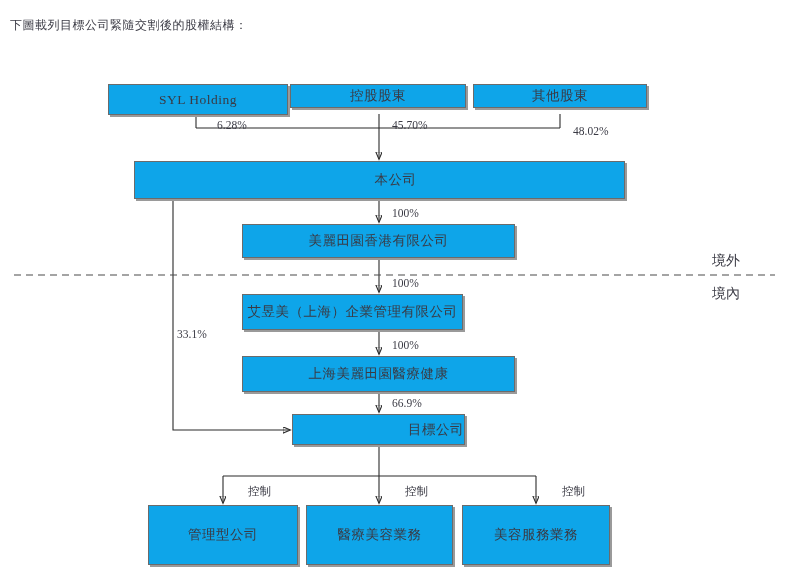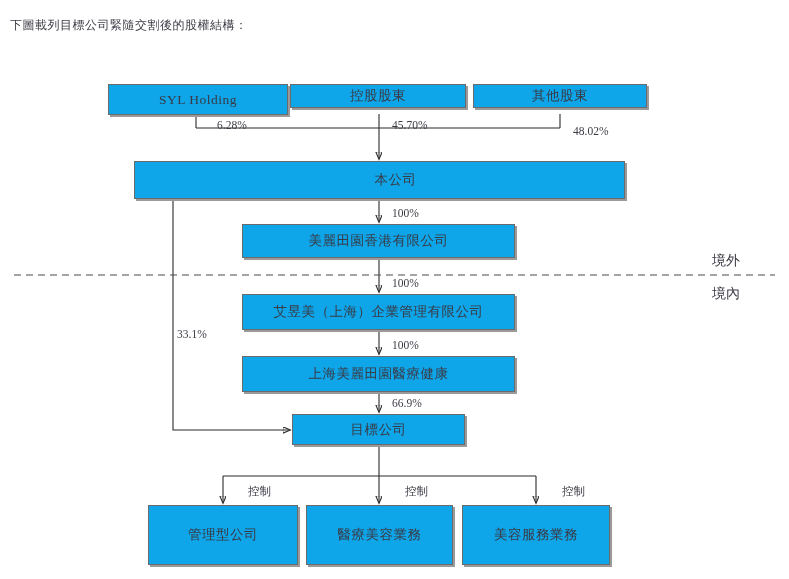--- a/index.html
+++ b/index.html
@@ -139,34 +139,34 @@
 
   <div class="edge-label" style="left:392px; top:207px;">100%</div>
   <div class="node shadowed" style="left:242px; top:224px; width:273px; height:34px;">
     <span>美麗田園香港有限公司</span>
   </div>
 
   <div class="region-label" style="left:712px; top:252px;">境外</div>
   <div class="region-label" style="left:712px; top:285px;">境內</div>
 
   <div class="edge-label" style="left:392px; top:277px;">100%</div>
-  <div class="node shadowed" style="left:242px; top:294px; width:273px; height:36px;">
+  <div class="node shadowed" style="left:242px; top:294px; width:221px; height:36px;">
     <span>艾昱美（上海）企業管理有限公司</span>
   </div>
 
   <div class="edge-label" style="left:392px; top:339px;">100%</div>
   <div class="node shadowed" style="left:242px; top:356px; width:273px; height:36px;">
     <span>上海美麗田園醫療健康</span>
   </div>
 
   <div class="edge-label" style="left:177px; top:328px;">33.1%</div>
 
   <div class="edge-label" style="left:392px; top:397px;text-align:center;">66.9%</div>
 
-  <div class="node shadowed" style="left:292px; top:414px; width:173px; height:31px;">
+  <div class="node shadowed" style="left:292px; top:414px; width:173px; height:31px;justify-content:flex-end;">
     <span>目標公司</span>
   </div>
 
   <div class="edge-label" style="left:248px; top:484px;">控制</div>
   <div class="edge-label" style="left:405px; top:484px;">控制</div>
   <div class="edge-label" style="left:562px; top:484px;">控制</div>
 
   <div class="node shadowed" style="left:148px; top:505px; width:150px; height:60px;">
     <span>管理型公司</span>
   </div>

